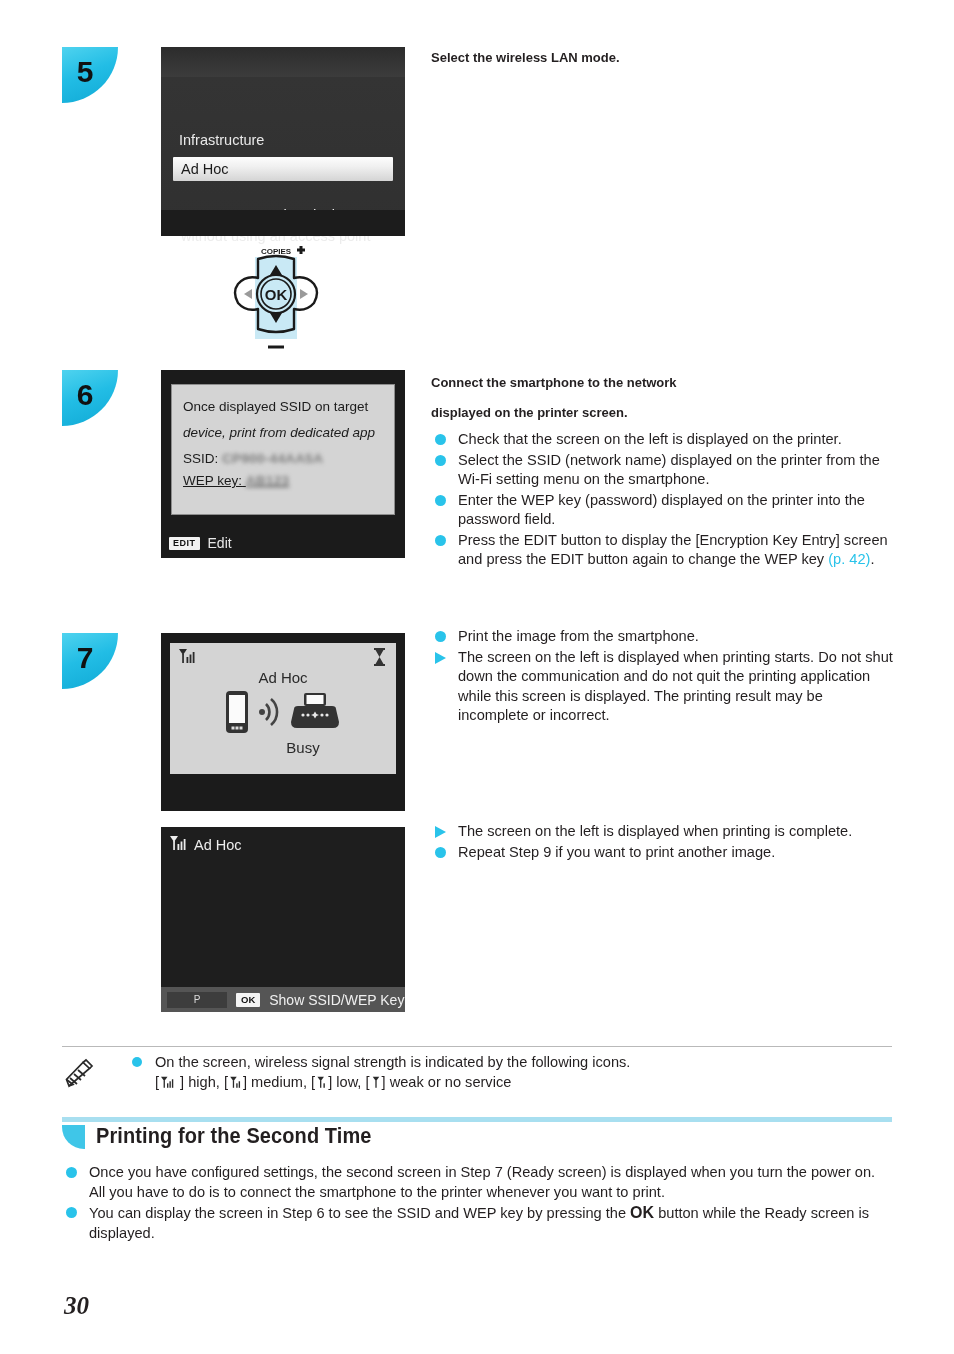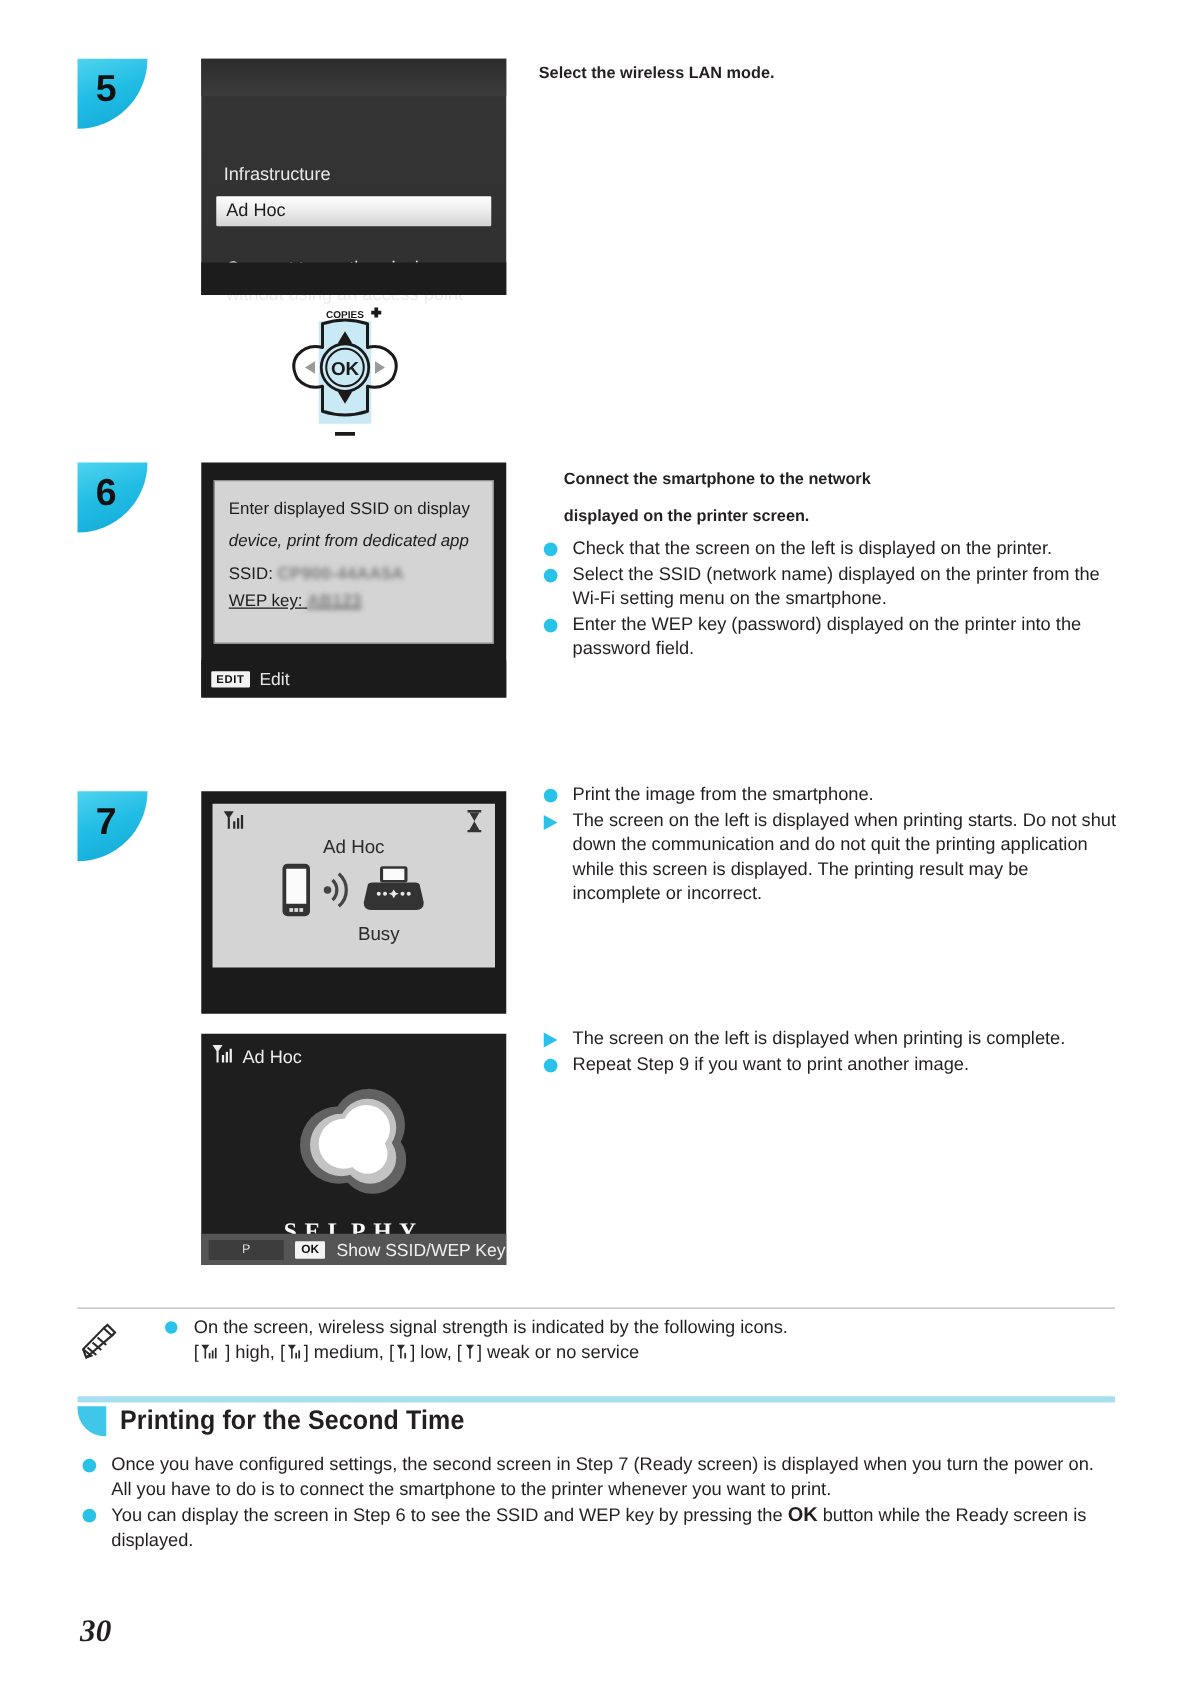--- a/index.html
+++ b/index.html
@@ -247,39 +247,39 @@
 <div class="rcol" style="top:47px;">
   <div class="heading" style="line-height:22px;">Select the wireless LAN mode.</div>
 </div>
 
 <div class="step-badge" style="left:62px;top:370px;">
   <span>6</span>
 </div>
 
 <div class="lcd lcd-6">
   <div class="lcd6-panel">
-    <div class="lcd6-line lcd6-l1">Enter displayed SSID on display</div>
+    <div class="lcd6-line lcd6-l1">Once displayed SSID on target</div>
     <div class="lcd6-line lcd6-l2">device, print from dedicated app</div>
     <div class="lcd6-line lcd6-l3">
       <span>SSID:</span>
       <span class="blurred">CP900-44AA5A</span>
     </div>
     <div class="lcd6-line lcd6-l4">
       <span>WEP key:</span>
       <span class="blurred">AB123</span>
     </div>
   </div>
   <div class="lcd6-bottom">
     <span class="editkey">EDIT</span>
     <span class="etext">Edit</span>
   </div>
 </div>
 
 <div class="rcol" style="top:368px;">
-  <div class="heading" style="margin-bottom:2px;margin-left:20px;">
+  <div class="heading" style="margin-bottom:2px;">
     <div>Connect the smartphone to the network</div>
     <div>displayed on the printer screen.</div>
   </div>
   <ul class="bl">
     <li>
       <span class="mk">
           <span class="dot"></span>
         </span>
       <span>Check that the screen on the left is displayed on the printer.</span>
     </li>
@@ -287,20 +287,26 @@
       <span class="mk">
           <span class="dot"></span>
         </span>
       <span>Select the SSID (network name) displayed on the printer from the Wi-Fi setting menu on the smartphone.</span>
     </li>
     <li>
       <span class="mk">
           <span class="dot"></span>
         </span>
       <span>Enter the WEP key (password) displayed on the printer into the password field.</span>
+    </li>
+    <li>
+      <span class="mk">
+          <span class="dot"></span>
+        </span>
+      <span><span>Press the EDIT button to display the [Encryption Key Entry] screen and press the EDIT button again to change the WEP key </span><span class="pref">(p. 42)</span>.</span>
     </li>
   </ul>
 </div>
 
 <div class="step-badge" style="left:62px;top:633px;">
   <span>7</span>
 </div>
 
 <div class="lcd lcd-7a">
   <div class="lcd7a-panel">
@@ -360,42 +366,20 @@
       <svg width="18" height="17" viewBox="0 0 18 17">
         <path d="M1 1 L9 1 L5 7 Z" fill="#ededed"></path>
         <rect x="4.2" y="6" width="1.7" height="9" fill="#ededed"></rect>
         <rect x="8.5" y="9" width="1.8" height="6" fill="#ededed"></rect>
         <rect x="11.6" y="6.5" width="1.8" height="8.5" fill="#ededed"></rect>
         <rect x="14.7" y="4" width="1.8" height="11" fill="#ededed"></rect>
       </svg>
     </span>
     <span>Ad Hoc</span>
   </div>
-  <div class="selphy-logo">
-    <span>
-      <svg width="120" height="108" viewBox="0 0 120 108">
-        <g opacity="0.30">
-          <circle cx="48" cy="56" r="31" fill="#ffffff"></circle>
-          <circle cx="72" cy="40" r="29" fill="#ffffff"></circle>
-          <circle cx="75" cy="68" r="27" fill="#ffffff"></circle>
-        </g>
-        <g opacity="0.62">
-          <circle cx="50" cy="56" r="25" fill="#ffffff"></circle>
-          <circle cx="71" cy="42" r="23" fill="#ffffff"></circle>
-          <circle cx="73" cy="66" r="21" fill="#ffffff"></circle>
-        </g>
-        <g>
-          <circle cx="52" cy="55" r="20" fill="#ffffff"></circle>
-          <circle cx="70" cy="43" r="19" fill="#ffffff"></circle>
-          <circle cx="71" cy="63" r="16" fill="#ffffff"></circle>
-        </g>
-      </svg>
-    </span>
-    <div class="selphy-word">SELPHY</div>
-  </div>
   <div class="lcd7b-bottom">
     <span class="pkey">P</span>
     <span class="okkey">OK</span>
     <span class="btext">Show SSID/WEP Key</span>
   </div>
 </div>
 
 <div class="rcol" style="top:627px;">
   <ul class="bl">
     <li>

